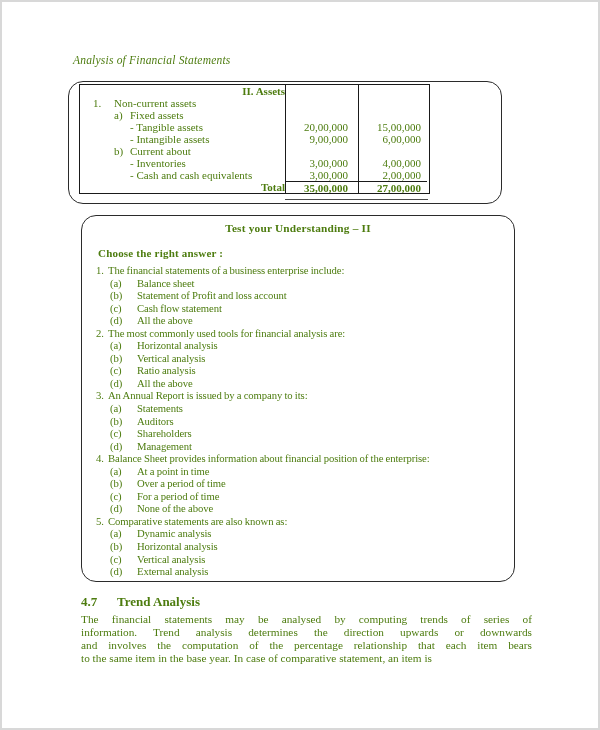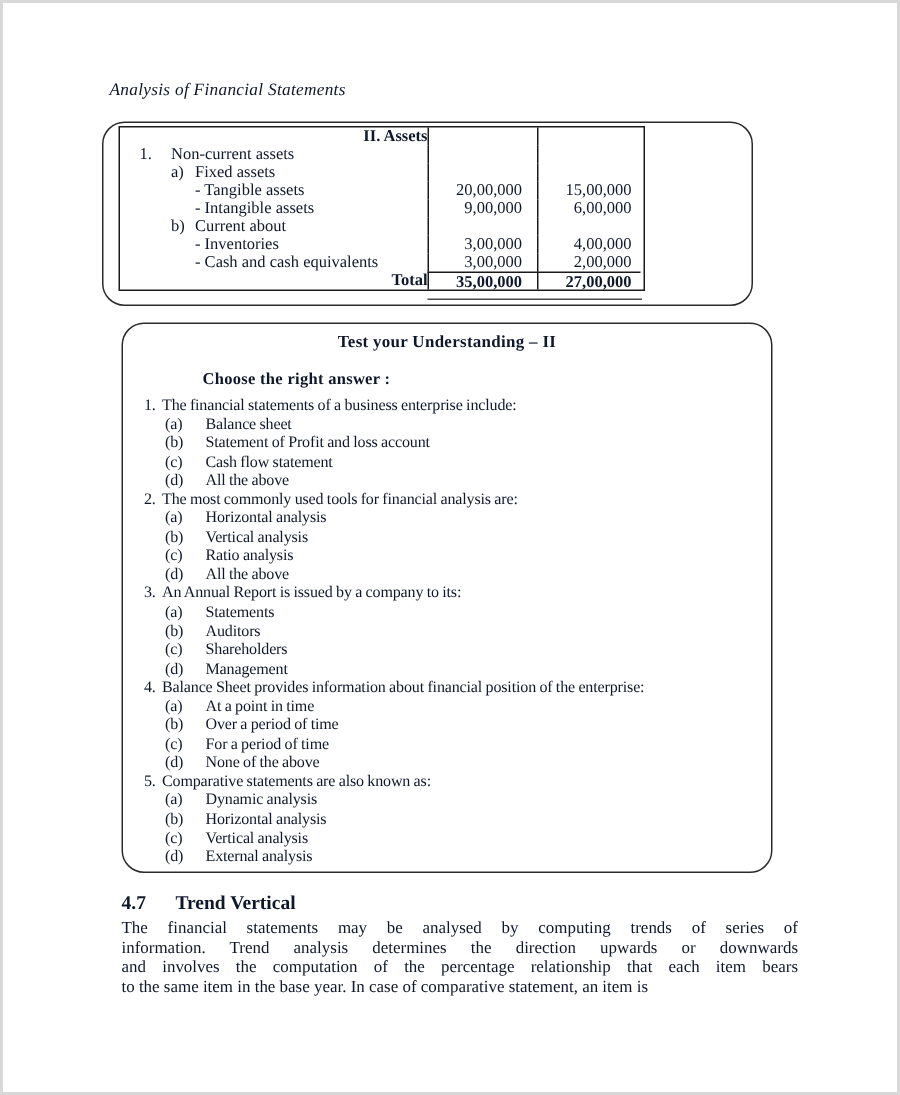--- a/index.html
+++ b/index.html
@@ -3,21 +3,21 @@
 <meta charset="utf-8">
 <style>
   html,body{margin:0;padding:0;background:#fff;}
   .page{
     position:relative;
     width:600px;height:730px;
     box-sizing:border-box;
     background:#ffffff;
     border:2px solid #d8d8d8;
     font-family:"Liberation Serif","DejaVu Serif",serif;
-    color:#0f172a;
+    color:#4d7c0f;
     overflow:hidden;
   }
   
   .doc-title{
     position:absolute;left:71px;top:52px;
     font-style:italic;font-size:11.5px;letter-spacing:.2px;
   }
   
   .rbox{
     position:absolute;
@@ -40,21 +40,21 @@
   .p4{padding-left:4px;}.p12{padding-left:12px;}.p13{padding-left:13px;}
   .p34{padding-left:34px;}.p50{padding-left:50px;}
   .m1{display:inline-block;width:21px;}
   .m2{display:inline-block;width:16px;}
   .bold{font-weight:bold;text-align:right;}
   .trow .c2,.trow .c3{border-top:1px solid #1a1a1a;font-weight:bold;}
   .dbl-rule{position:absolute;left:216px;top:117px;width:143px;height:1.2px;background:#4a4a4a;}
 
   
   .quiz-title{position:absolute;top:6px;left:0;right:0;text-align:center;font-weight:bold;font-size:11.3px;letter-spacing:.2px;}
-  .quiz-prompt{position:absolute;top:31px;left:16px;font-weight:bold;font-size:11px;letter-spacing:.2px;margin-left:37px;}
+  .quiz-prompt{position:absolute;top:31px;left:16px;font-weight:bold;font-size:11px;letter-spacing:.2px;}
   .quiz-list{position:absolute;top:48px;left:14px;right:4px;font-size:10.7px;letter-spacing:-.1px;word-spacing:-.3px;}
   .qline{display:flex;line-height:12.55px;white-space:nowrap;}
   .qnum{flex:none;width:12px;}
   .oline{display:flex;line-height:12.55px;padding-left:14px;white-space:nowrap;}
   .om{flex:none;width:27px;}
 
   
   .trend-head{position:absolute;left:79px;top:592px;font-weight:bold;font-size:13px;}
   .tnum{display:inline-block;width:36px;}
   .para{position:absolute;left:79px;top:611px;width:451px;font-size:11.3px;line-height:13.1px;}
@@ -226,21 +226,21 @@
         </div>
       <div class="oline">
           <span class="om">(d)</span>
           <span>External analysis</span>
         </div>
 
     </div>
   </div>
 
   <div class="trend-head">
-    <span class="tnum">4.7</span><span>Trend Vertical</span>
+    <span class="tnum">4.7</span><span>Trend Analysis</span>
   </div>
   <div class="para">
     <div class="jline">The financial statements may be analysed by computing trends of series of</div>
     <div class="jline">information. Trend analysis determines the direction upwards or downwards</div>
     <div class="jline">and involves the computation of the percentage relationship that each item bears</div>
     <div class="jline last">to the same item in the base year. In case of comparative statement, an item is</div>
   </div>
 
 </div>
 

